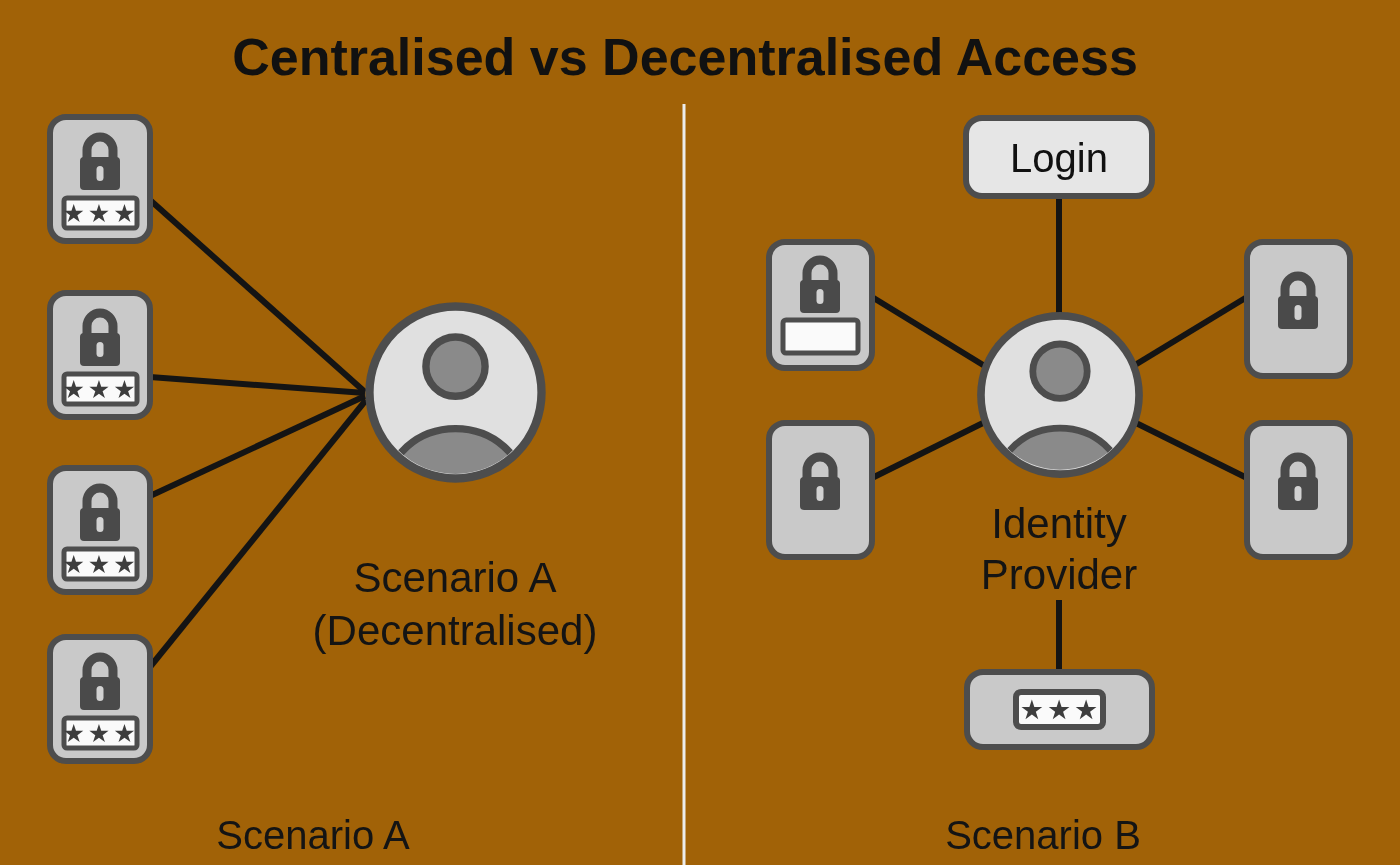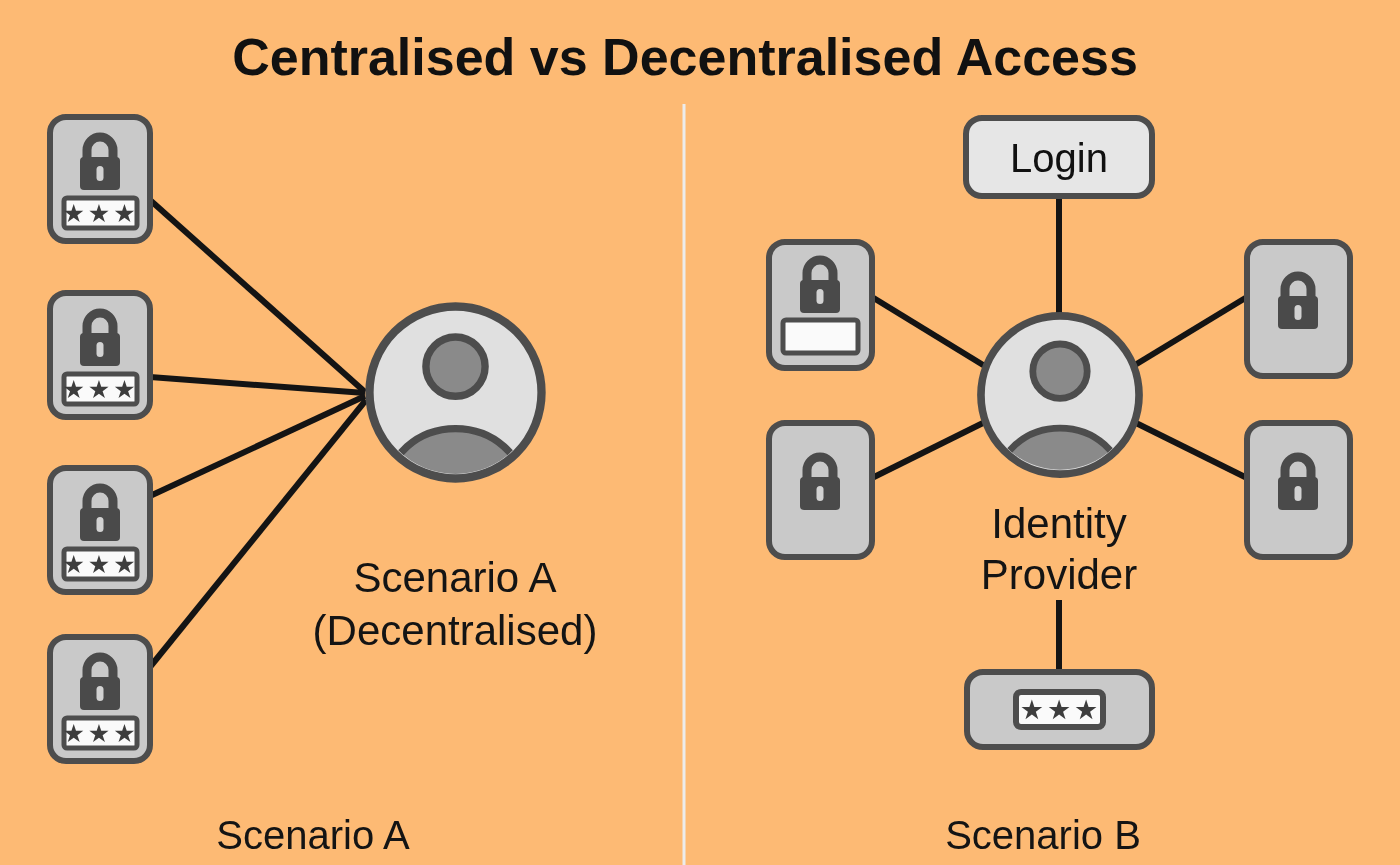--- a/index.html
+++ b/index.html
@@ -7,21 +7,21 @@
     padding: 0;
     background: #ffffff;
   }
   body {
     font-family: "Liberation Sans", sans-serif;
   }
   #canvas {
     position: relative;
     width: 1400px;
     height: 865px;
-    background: #fdba74;
+    background: #a16207;
     overflow: hidden;
   }
   #diagram-svg {
     position: absolute;
     left: 0;
     top: 0;
     width: 1400px;
     height: 865px;
   }
   .title-text {

